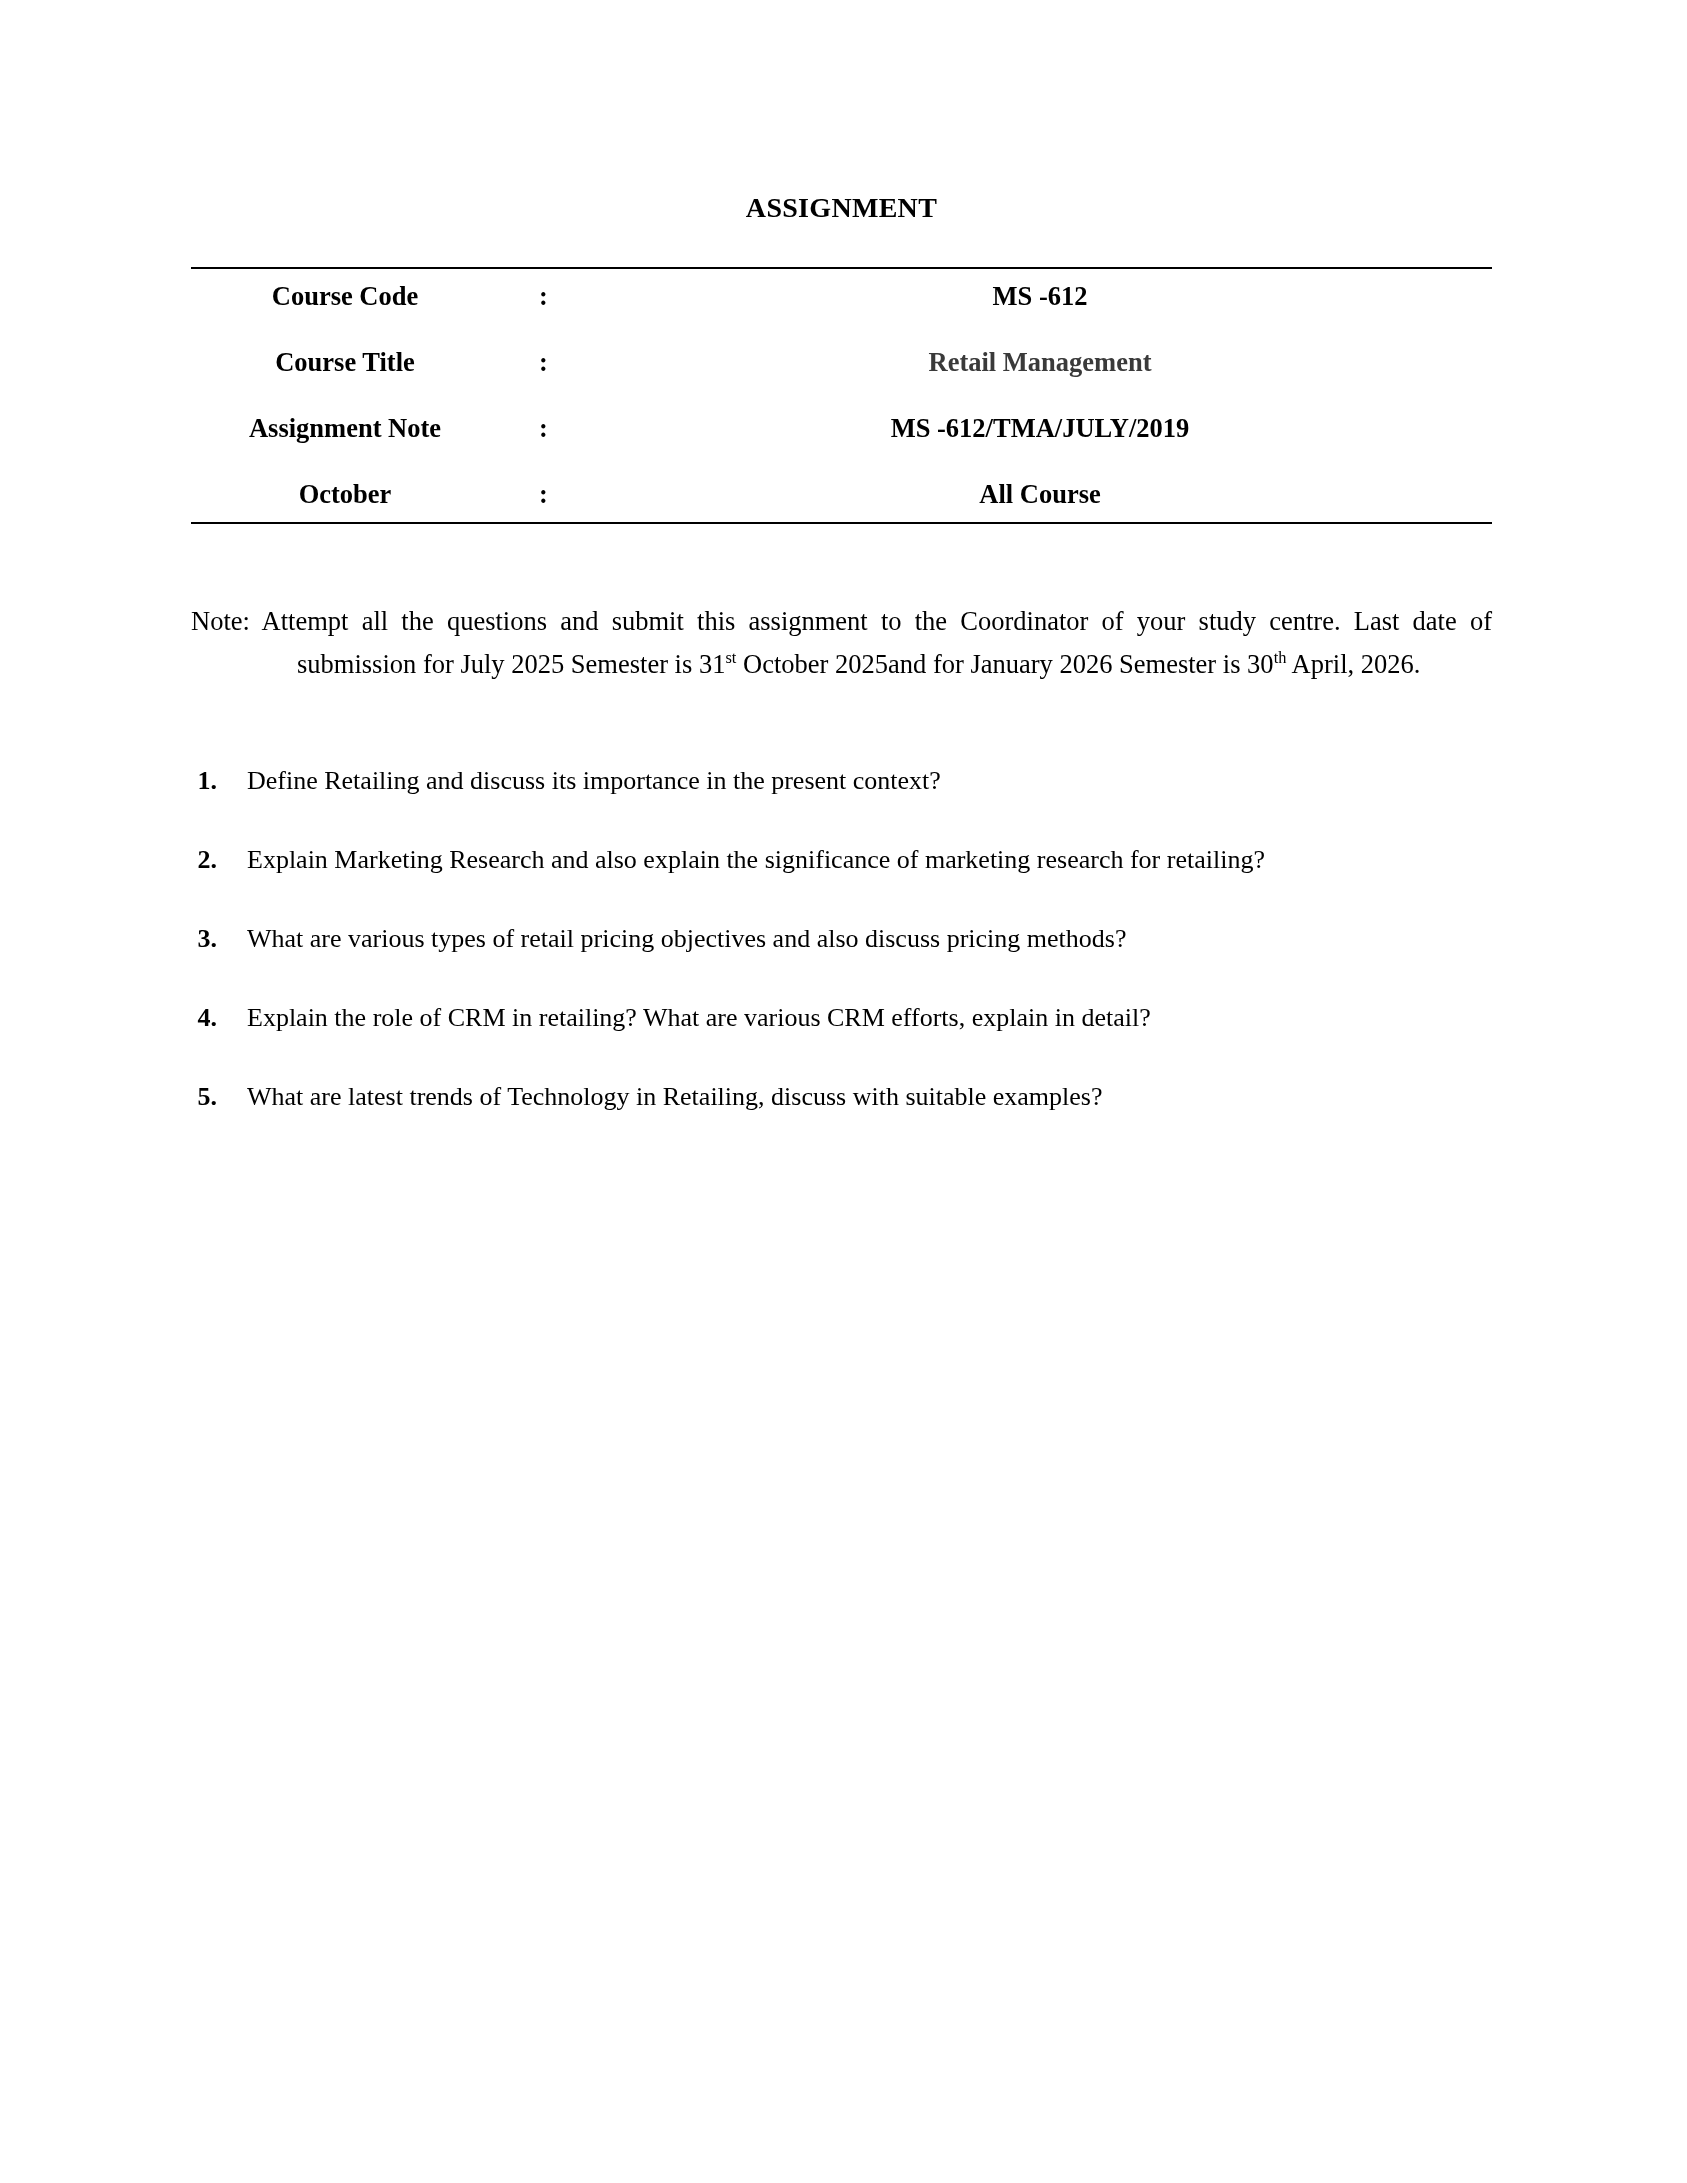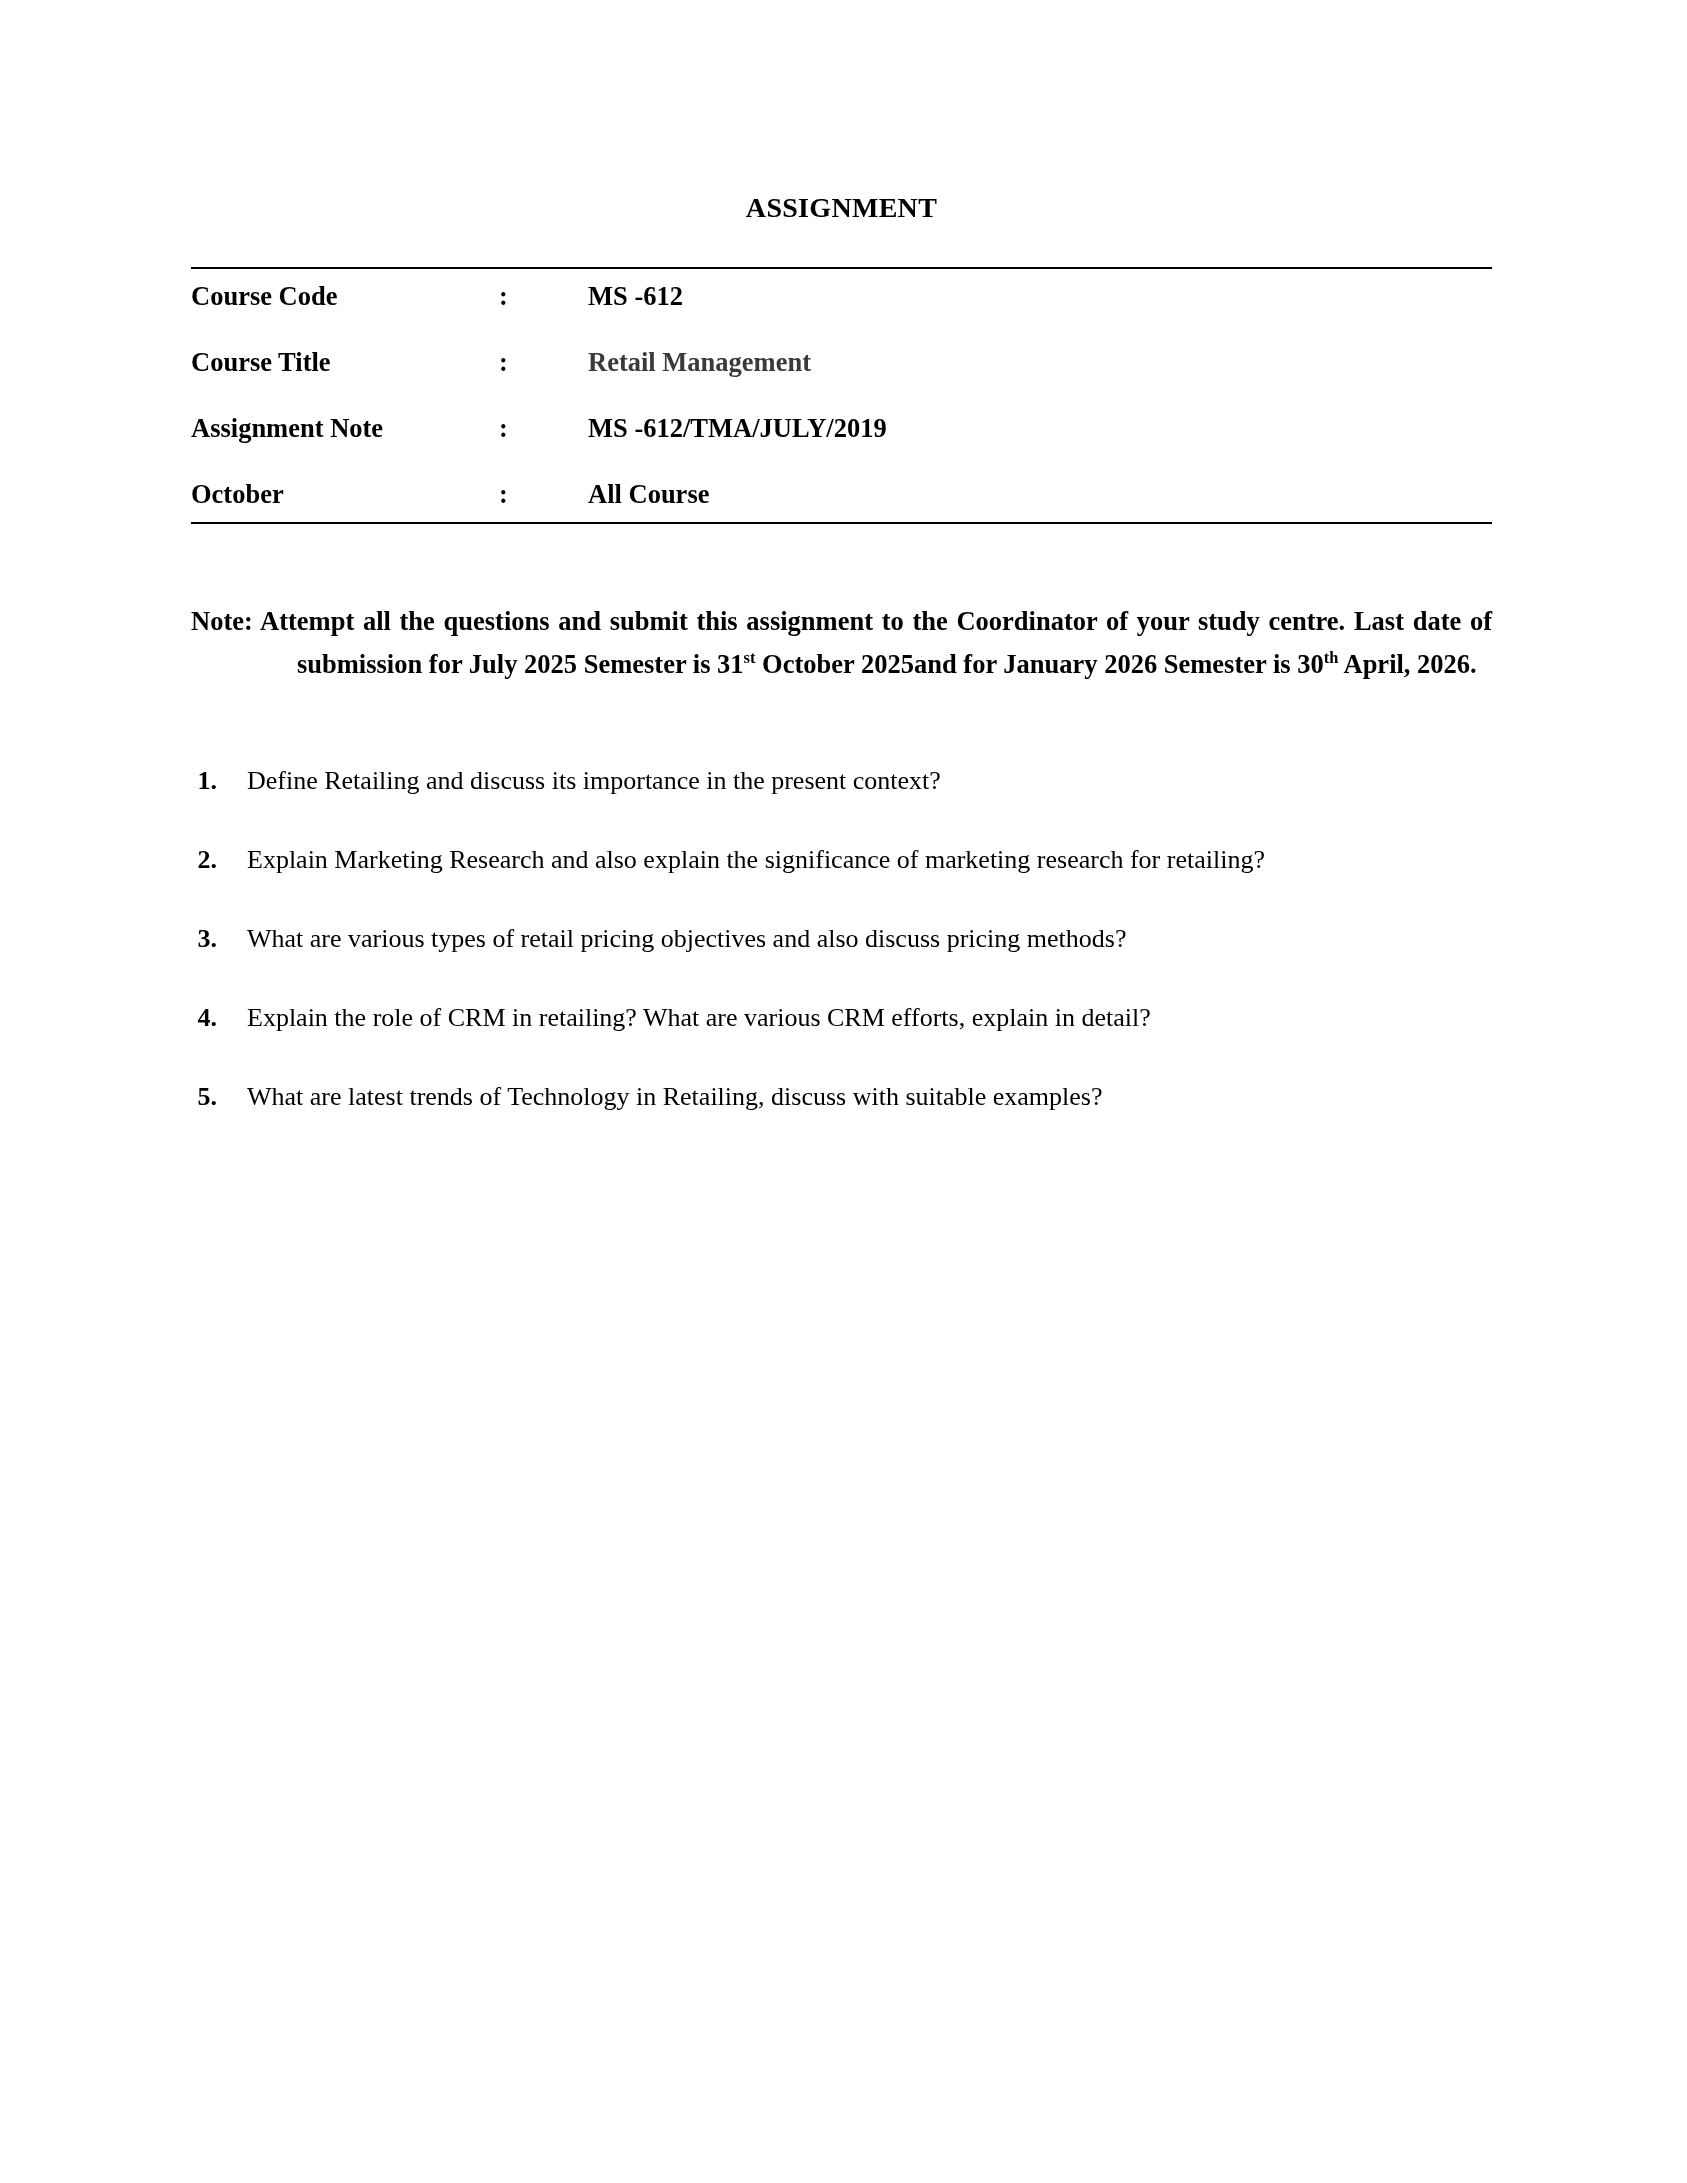--- a/index.html
+++ b/index.html
@@ -50,34 +50,35 @@
     top: 283px;
     width: 1301px;
   }
   .meta-row {
     display: flex;
     align-items: baseline;
     height: 66px;
     font-size: 26.5px;
     font-weight: bold;
     line-height: 1.0;
+    text-align: center;
   }
   .meta-label { width: 308px; flex: 0 0 308px; }
   .meta-colon { width: 89px; flex: 0 0 89px; }
   .meta-value { flex: 1 1 auto; }
   .meta-value.muted { color: #3a3a3a; }
 
   
   .note {
     position: absolute;
     left: 191px;
     top: 560px;
     width: 1301px;
     font-size: 26.5px;
-    font-weight: bold;
+    font-weight: normal;
     line-height: 1.62;
     text-align: justify;
     text-justify: inter-word;
     padding-left: 106px;
     text-indent: -106px;
     box-sizing: border-box;
     margin-top: 40px;
   }
   .note sup {
     font-size: 0.62em;

